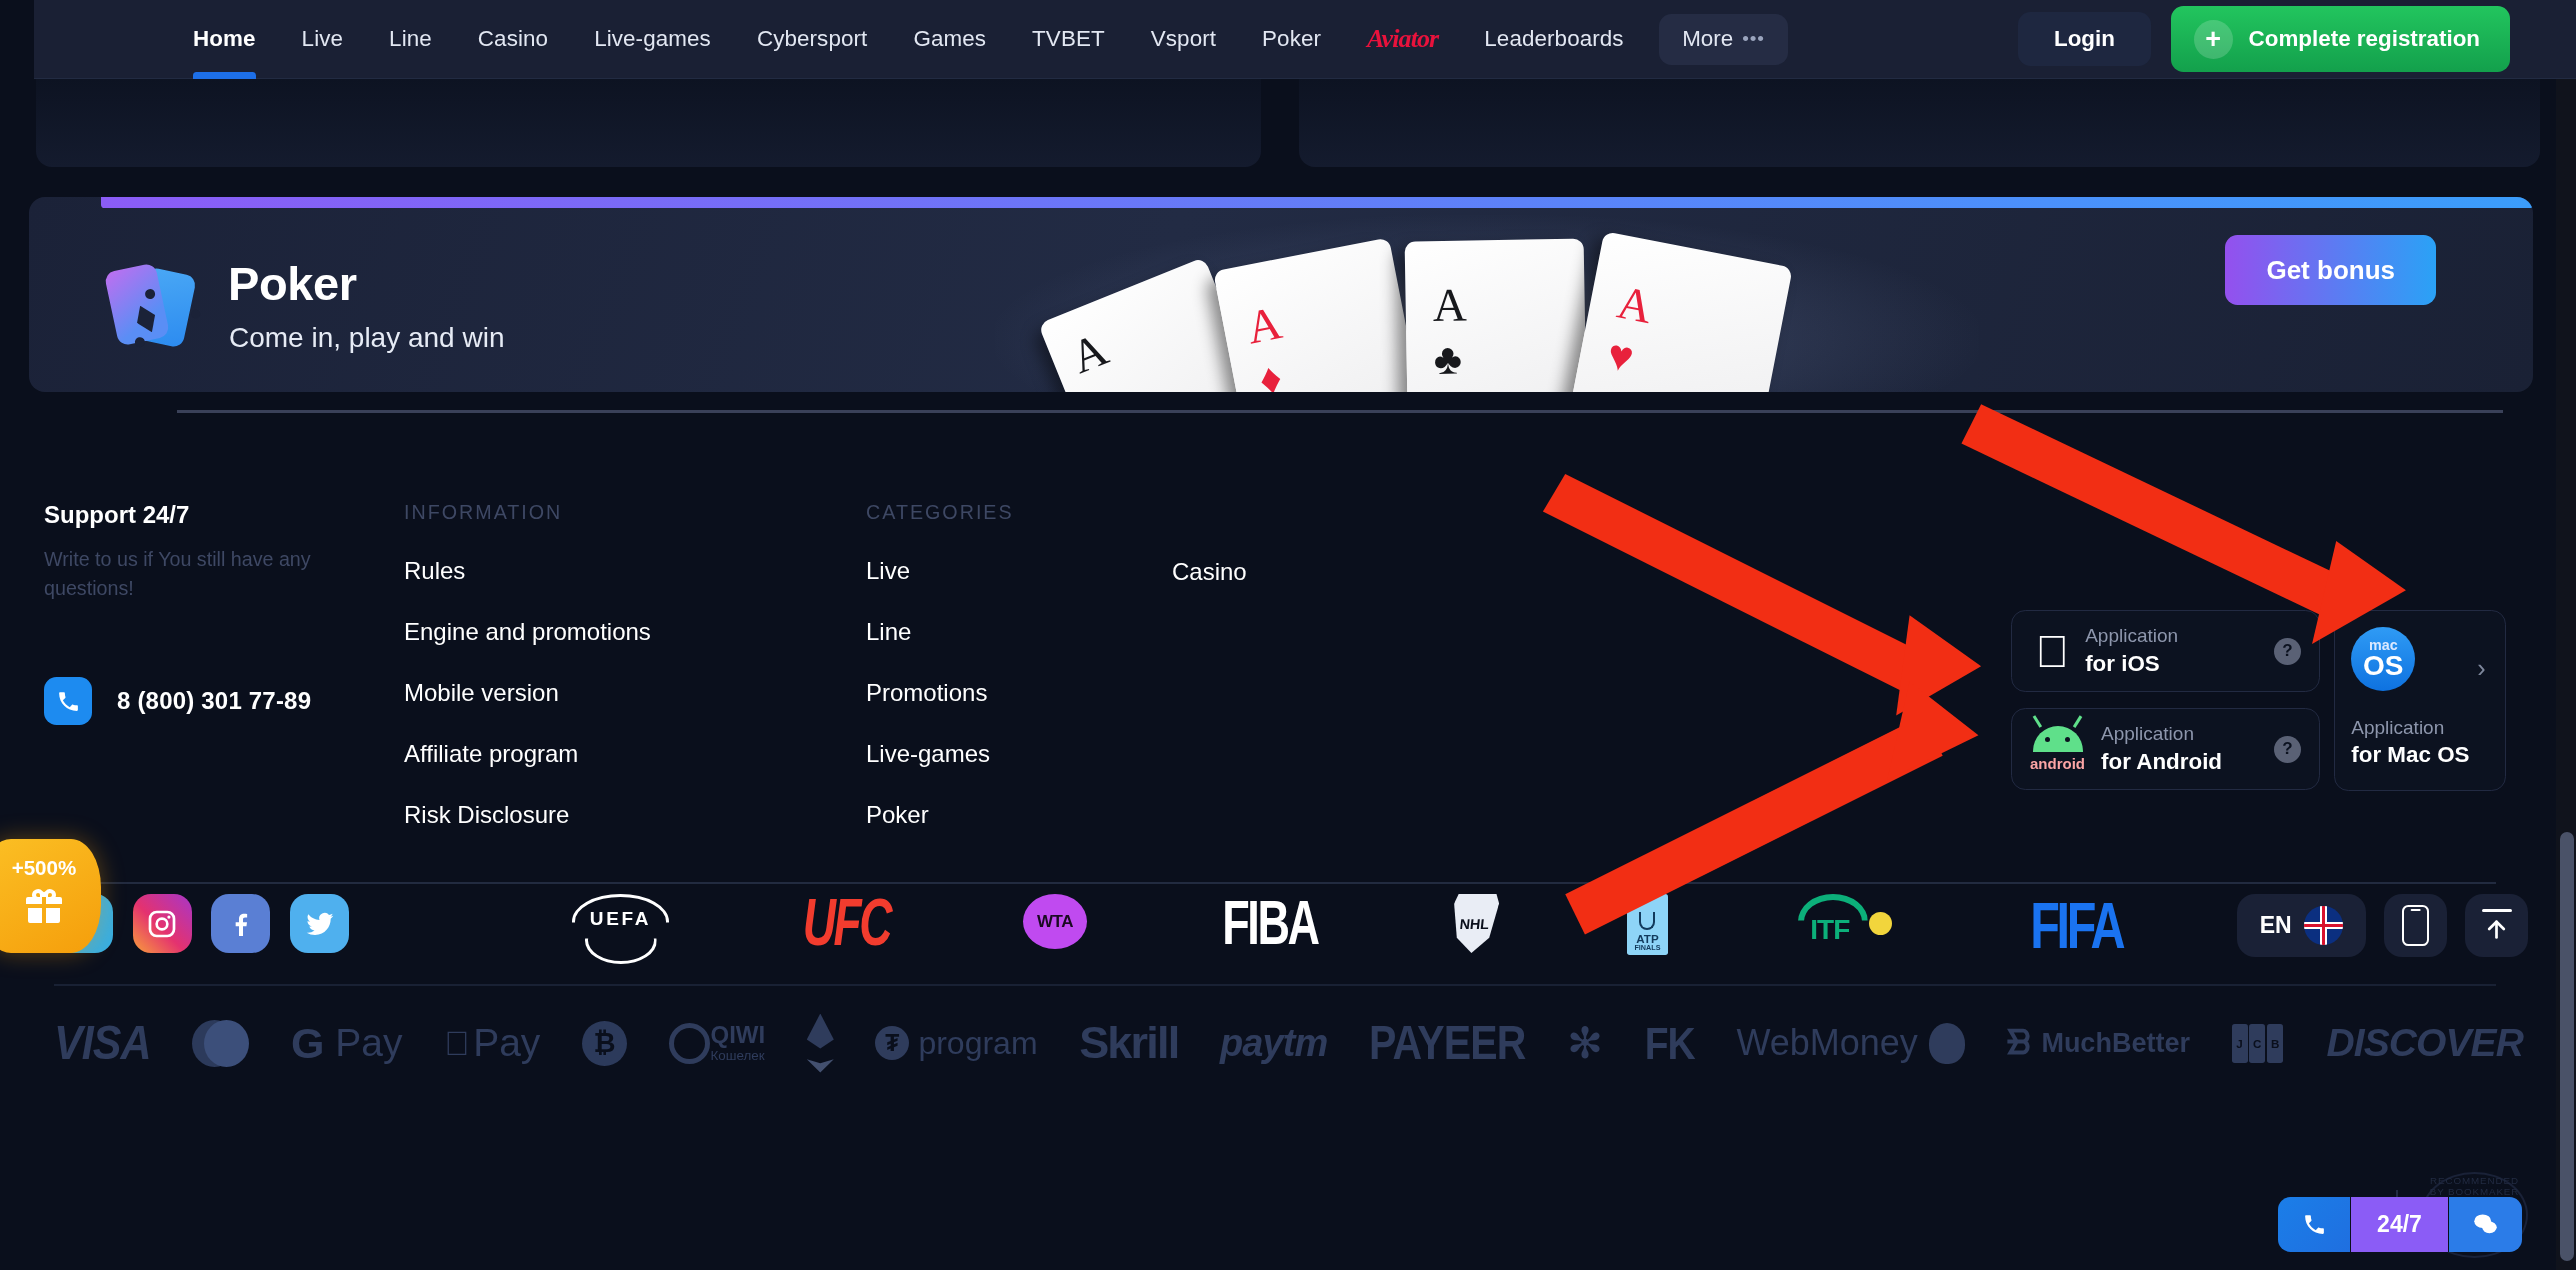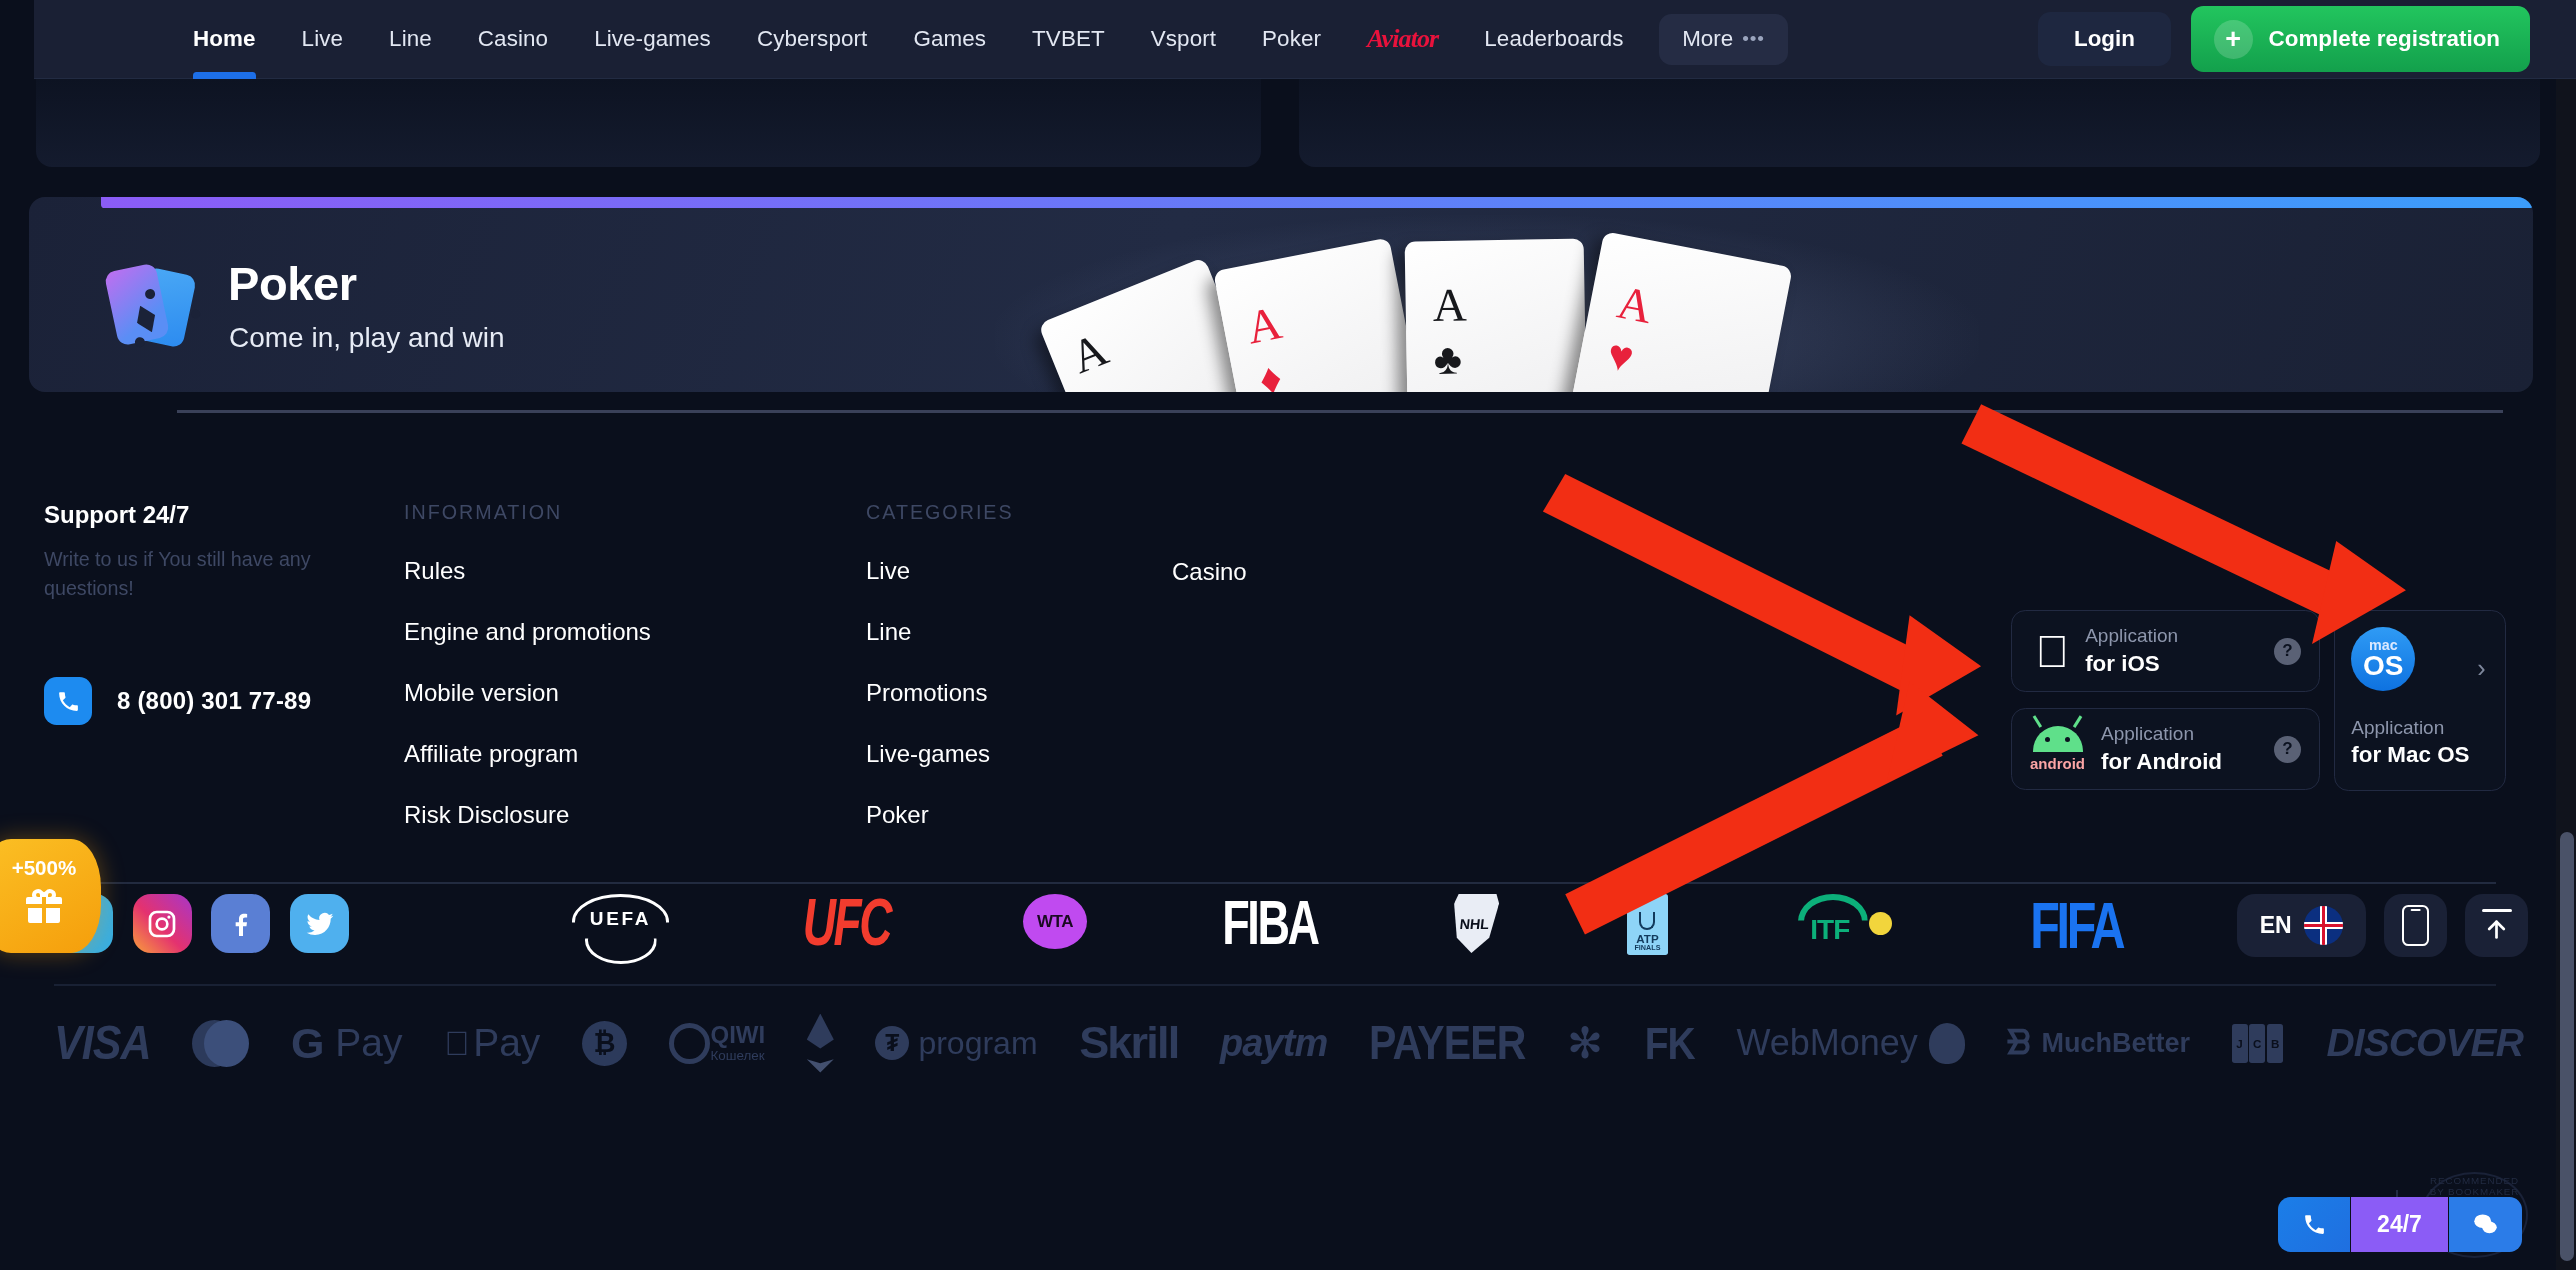--- a/index.html
+++ b/index.html
@@ -31,21 +31,21 @@
   .nav-item.aviator {
     font-family:"Liberation Serif", serif; font-style:italic; font-weight:bold;
     color:#e8123c; font-size:26px; letter-spacing:-0.9px;
   }
   .more-btn {
     display:flex; align-items:center; gap:9px;
     background:#252c44; border-radius:12.5px; padding:12.5px 23px;
     font-size:22.4px; color:#e2e7f2; margin-left:12.5px;
   }
   .more-dots { font-size:19px; letter-spacing:0.9px; color:#9aa4bd; }
-  .hdr-right { margin-left:auto; display:flex; align-items:center; gap:19.7px; padding-right:46px; }
+  .hdr-right { margin-left:auto; display:flex; align-items:center; gap:19.7px; padding-right:66px; }
   .login-btn {
     background:#1e2740; border-radius:12.5px; padding:14.3px 36px;
     font-size:22.4px; color:#fff; font-weight:bold;
   }
   .reg-btn {
     background:linear-gradient(180deg,#22c55e,#13a04c);
     border-radius:12.5px; padding:13.4px 30px 13.4px 23px;
     display:flex; align-items:center; gap:16px;
     font-size:22.4px; font-weight:bold; color:#fff;
   }
@@ -526,20 +526,21 @@
       <div class="card c-club">
         <span class="rank blk" style="left:27px;top:41px;">A</span>
         <span class="suit blk" style="left:27px;top:97px;">♣</span>
       </div>
       <div class="card c-heart">
         <span class="rank red" style="left:27px;top:43px;">A</span>
         <span class="suit red" style="left:27px;top:98px;">♥</span>
       </div>
     </div>
 
+    <div class="get-bonus">Get bonus</div>
   </div>
 
   <div class="divider-top"></div>
 
   <div class="footer-cols">
 
     <div class="col-support">
       <div class="sup-title">Support 24/7</div>
       <div class="sup-desc">Write to us if You still have any questions!</div>
       <div class="phone-row">

